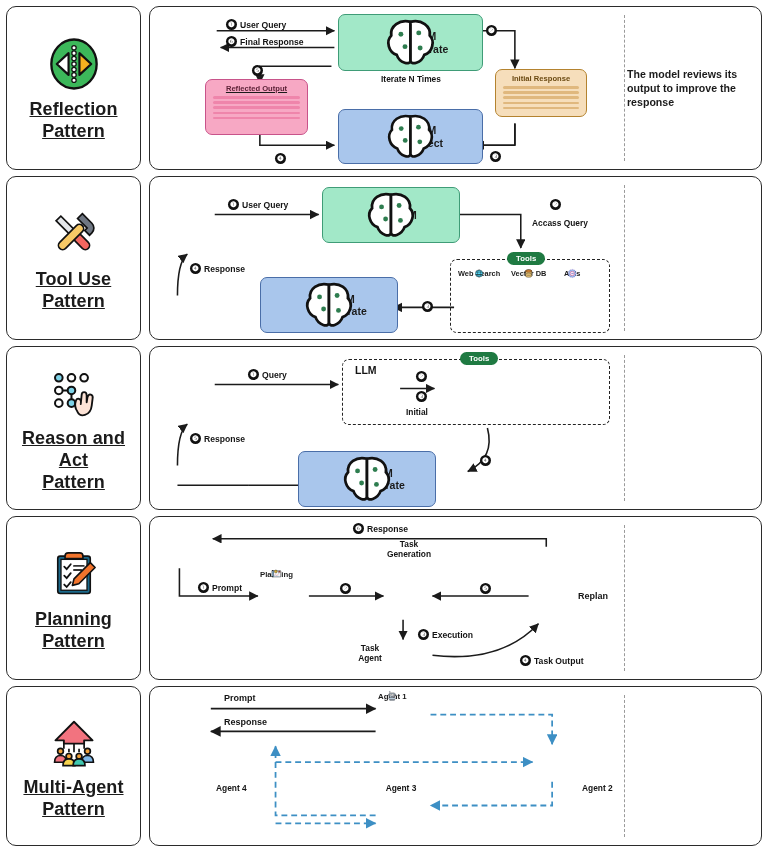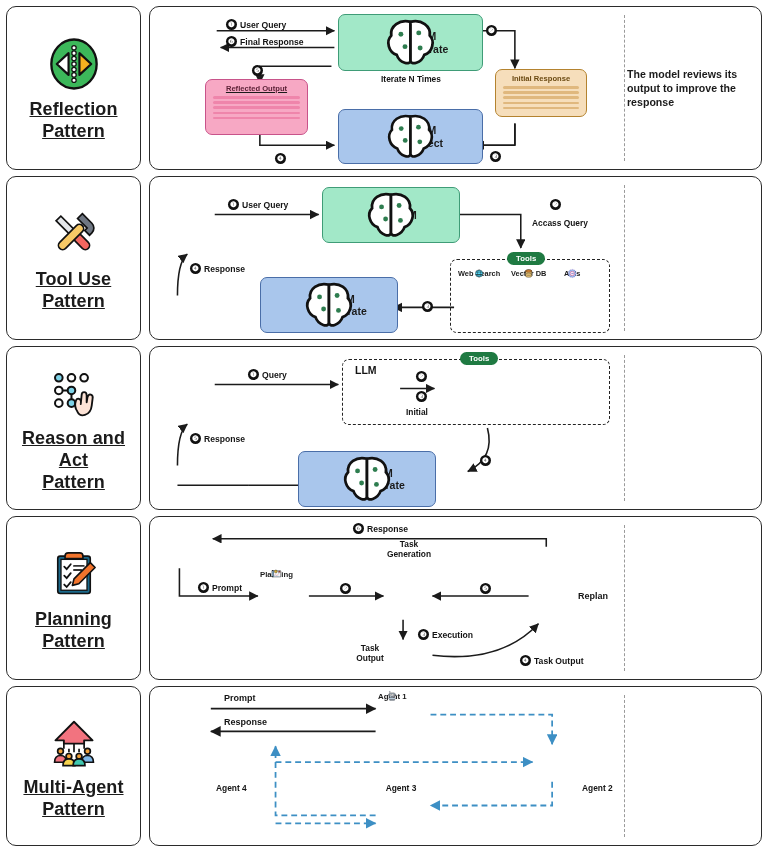--- a/index.html
+++ b/index.html
@@ -613,21 +613,21 @@
           <g stroke="#333" stroke-width="3" stroke-linecap="round">
                 <path d="M32 22 H44"></path>
                 <path d="M32 27 H41"></path>
               </g>
           <path d="M52 18 l6 6 l-20 20 l-8 2 l2-8z" fill="#f2742c" stroke="#111" stroke-width="2.4" stroke-linejoin="round"></path>
         </svg>
       </div>
 
       <div class="plain-lab" style="left:196px;top:126px;width:48px;">
         <span>Task</span><br>
-        <span>Output</span>
+        <span>Agent</span>
       </div>
       <div style="position:absolute;left:240px;top:118px;">
         <svg width="40" height="44" viewBox="0 0 48 52">
           <path d="M11 5 v4" stroke="#111" stroke-width="1.6"></path>
               <circle cx="11" cy="4" r="2.2" fill="#cfe3f5" stroke="#111" stroke-width="1.4"></circle>
           <rect x="8" y="10" width="30" height="22" rx="6" fill="#cfe3f5" stroke="#111" stroke-width="2"></rect>
           <rect x="12" y="14" width="22" height="11" rx="3" fill="#fff" stroke="#111" stroke-width="1.8"></rect>
           <circle cx="18" cy="19" r="2.4" fill="#111"></circle>
               <circle cx="28" cy="19" r="2.4" fill="#111"></circle>
           <path d="M18 28 q5 4 10 0" fill="none" stroke="#111" stroke-width="1.8"></path>

